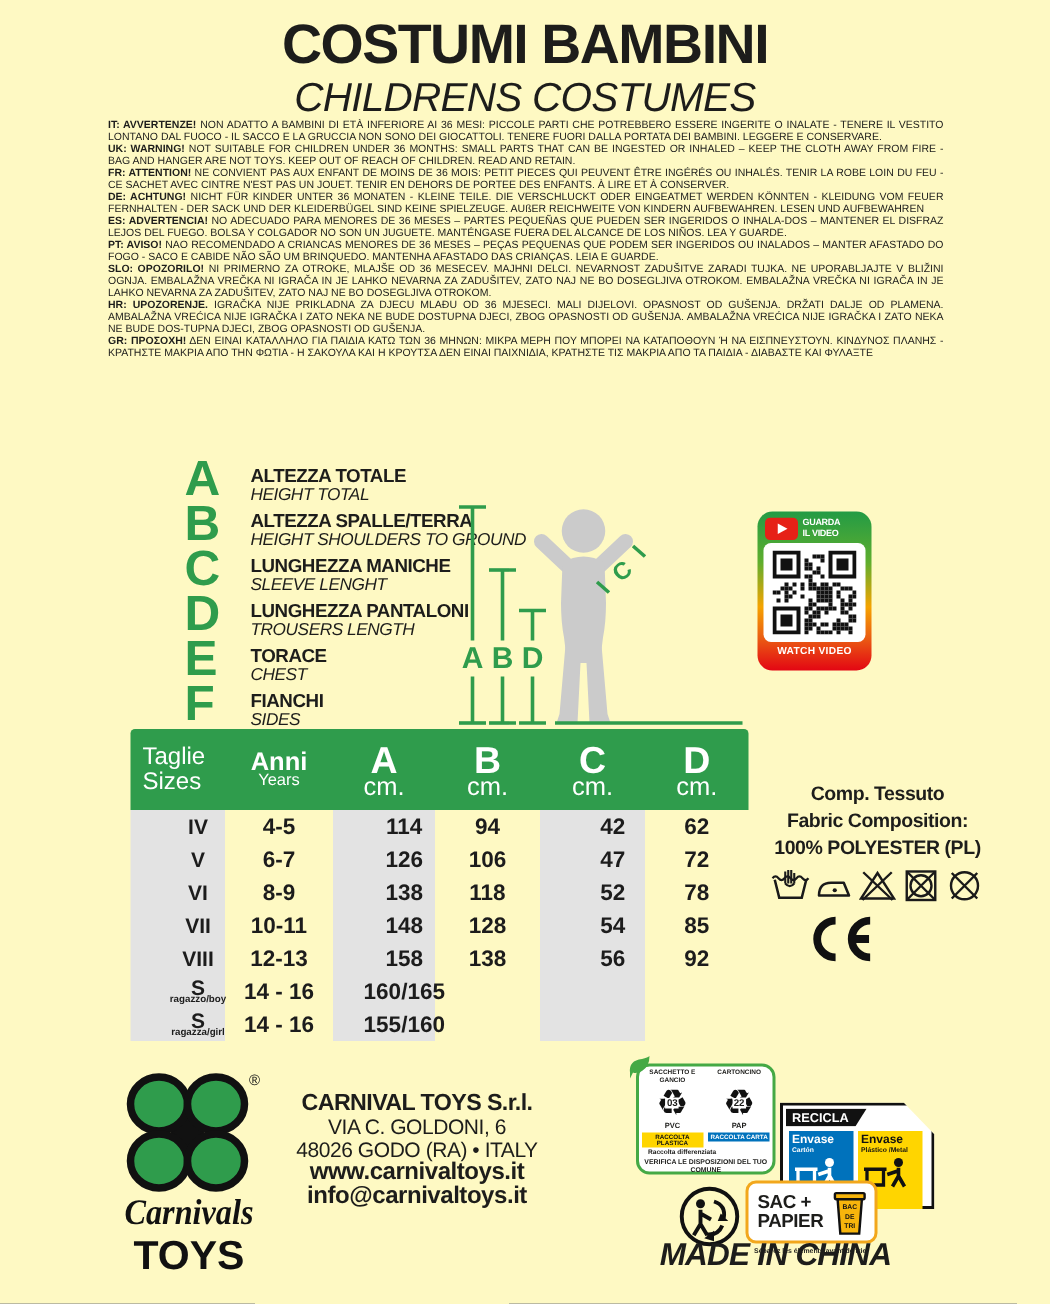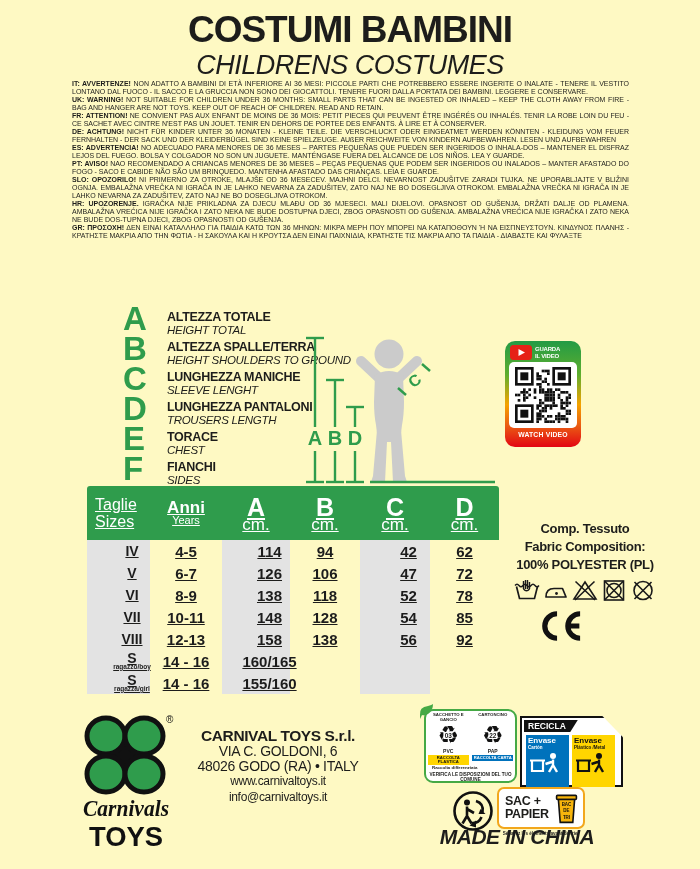--- a/index.html
+++ b/index.html
@@ -39,21 +39,21 @@
     background:linear-gradient(180deg,#239b45 0%,#5fae2e 32%,#f5a300 60%,#ea5b13 80%,#e30613 100%);}
   .qr-top{display:flex;align-items:center;gap:3px;padding:4px 4px 1px 5px;}
   .qr-top-text{color:#fff;font-size:6px;font-weight:bold;line-height:6.5px;letter-spacing:-0.2px;}
   .qr-white{margin:1px auto 0;width:68px;height:66px;background:#fff;border-radius:5px;
             display:flex;align-items:center;justify-content:center;}
   .qr-watch{color:#fff;font-size:6.8px;font-weight:bold;text-align:center;margin-top:3px;
             letter-spacing:0.2px;}
 
   
   .tbl{top:486px;left:87px;width:412px;}
-  .tbl-header,.tbl-body{display:grid;grid-template-columns:63px 72px 68px 70px 70px 69px;text-decoration:underline;}
+  .tbl-header,.tbl-body{display:grid;grid-template-columns:63px 72px 68px 70px 70px 69px;}
   .tbl-header{height:54px;background:#2f9c4c;color:#fff;border-radius:3px 3px 0 0;}
   .rc{display:contents;}
   .th{display:flex;flex-direction:column;align-items:center;justify-content:center;}
   .th-size{align-items:flex-start;padding-left:8px;}
   .th-l1,.th-l2{font-size:16px;line-height:17px;}
   .th-anni{font-size:17px;font-weight:bold;line-height:15px;}
   .th-years-sub{font-size:11px;line-height:11px;}
   .th-letter{font-size:25px;font-weight:bold;line-height:22px;}
   .th-unit{font-size:17px;line-height:13px;}
   .tbl-body{grid-auto-rows:22px;}
@@ -72,42 +72,42 @@
   .care-row svg{display:block;}
 
   
   .ce{top:604px;left:534px;}
 
   
   .logo{top:710px;left:82px;}
   .addr{top:727px;left:183px;width:190px;text-align:center;}
   .addr-name{font-size:15.5px;font-weight:bold;letter-spacing:-0.4px;line-height:17px;}
   .addr-line{font-size:14px;line-height:15.2px;letter-spacing:-0.3px;}
-  .addr-bold{font-size:12px;font-weight:normal;line-height:15.6px;letter-spacing:-0.3px;}
+  .addr-bold{font-size:16px;font-weight:bold;line-height:15.6px;letter-spacing:-0.3px;}
 
   
   .ri-box{top:709px;left:424px;width:89px;height:70px;border:2px solid #45a945;
           border-radius:9px;background:#fff;}
   .ri-leaf{position:absolute;top:-8px;left:-9px;}
   .ri-cols{display:flex;justify-content:space-around;padding-top:2px;}
   .ri-col{width:41px;text-align:center;}
   .ri-name{font-size:4.3px;font-weight:bold;line-height:4.6px;height:9px;}
   .loop{position:relative;height:27px;}
   .loop-glyph{font-family:"DejaVu Sans",sans-serif;font-size:24px;line-height:26px;color:#111;}
   .loop-code{position:absolute;top:10px;left:50%;transform:translateX(-50%);
              font-size:6.5px;font-weight:bold;background:#fff;padding:0 1px;}
   .ri-mat{font-size:5px;font-weight:bold;line-height:5px;}
   .ri-band{font-size:4.2px;font-weight:bold;margin-top:1px;padding:1px 0;line-height:4.2px;}
   .band-yellow{background:#ffd500;color:#111;}
   .band-blue{background:#0072bc;color:#fff;}
   .ri-note1{font-size:4.4px;font-weight:bold;text-align:left;margin:1px 0 0 6px;line-height:4.6px;}
   .ri-note2{font-size:4.6px;font-weight:bold;text-align:center;margin-top:1px;line-height:5px;}
 
   
-  .recicla{top:716px;left:520px;width:99px;height:67px;background:#fff;border:2.5px solid #111;
+  .recicla{top:735px;left:520px;width:99px;height:67px;background:#fff;border:2.5px solid #111;
            clip-path:polygon(0 0,80% 0,100% 30%,100% 100%,0 100%);}
   .recicla-title{position:absolute;top:2px;left:2px;background:#111;color:#fff;font-size:8.5px;
                  font-weight:bold;padding:1px 12px 1px 4px;
                  clip-path:polygon(0 0,100% 0,86% 100%,0 100%);}
   .recicla-panels{position:absolute;top:17px;left:4px;display:flex;gap:3px;}
   .panel{width:43px;height:59px;padding:2px;box-sizing:border-box;}
   .panel-blue{background:#0072bc;color:#fff;}
   .panel-yellow{background:#ffd500;color:#111;}
   .panel-l1{font-size:8px;font-weight:bold;line-height:8px;}
   .panel-l2{font-size:4.5px;font-weight:bold;line-height:5px;}

